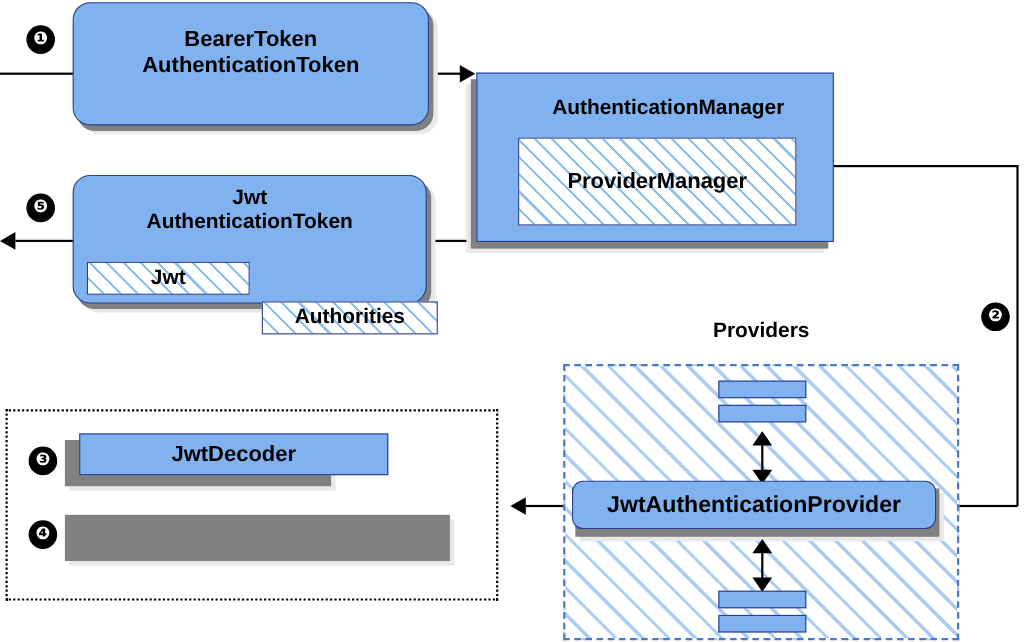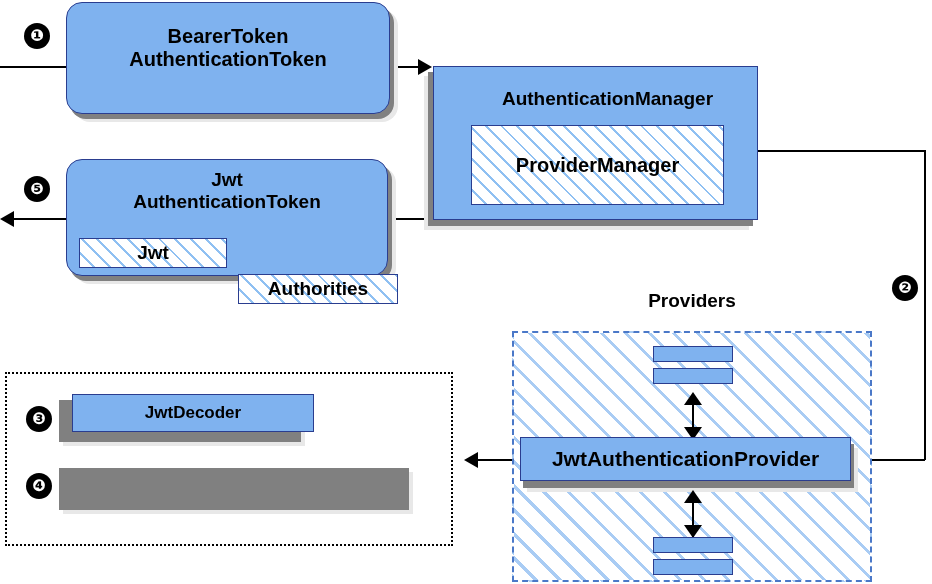--- a/index.html
+++ b/index.html
@@ -141,35 +141,35 @@
 
   <div class="smallbar" style="left:653px;top:346px;width:80px;height:16px;"></div>
   <div class="smallbar" style="left:653px;top:368px;width:80px;height:16px;"></div>
 
   <div class="vline" style="left:692px;top:394px;height:46px;"></div>
   <div class="arrow-up" style="left:684px;top:392px;"></div>
   <div class="arrow-down" style="left:684px;top:427px;"></div>
 
   <div class="shadow2" style="left:527px;top:448px;width:331px;height:44px;"></div>
   <div class="shadow" style="left:523px;top:444px;width:331px;height:44px;"></div>
-  <div class="box blue ctr" style="left:520px;top:437px;width:331px;height:44px;font-size:21px;">
+  <div class="box blue ctr" style="left:520px;top:437px;width:331px;height:44px;font-size:21px;border-radius:10px;">
     <span>JwtAuthenticationProvider</span>
   </div>
 
   <div class="vline" style="left:692px;top:492px;height:46px;"></div>
   <div class="arrow-up" style="left:684px;top:490px;"></div>
   <div class="arrow-down" style="left:684px;top:525px;"></div>
 
   <div class="smallbar" style="left:653px;top:537px;width:80px;height:16px;"></div>
   <div class="smallbar" style="left:653px;top:559px;width:80px;height:16px;"></div>
 
   <div class="dotted-box" style="left:5px;top:372px;width:448px;height:174px;"></div>
 
   <div class="shadow2" style="left:63px;top:404px;width:242px;height:42px;"></div>
   <div class="shadow" style="left:59px;top:400px;width:242px;height:42px;"></div>
-  <div class="box blue ctr" style="left:72px;top:394px;width:242px;height:38px;font-size:17px;">
+  <div class="box blue ctr" style="left:72px;top:394px;width:281px;height:38px;font-size:20px;">
     <span>JwtDecoder</span>
   </div>
 
   <div class="shadow2" style="left:63px;top:472px;width:350px;height:42px;"></div>
   <div class="shadow" style="left:59px;top:468px;width:350px;height:42px;"></div>
 
 </div>
 
 </body></html>

